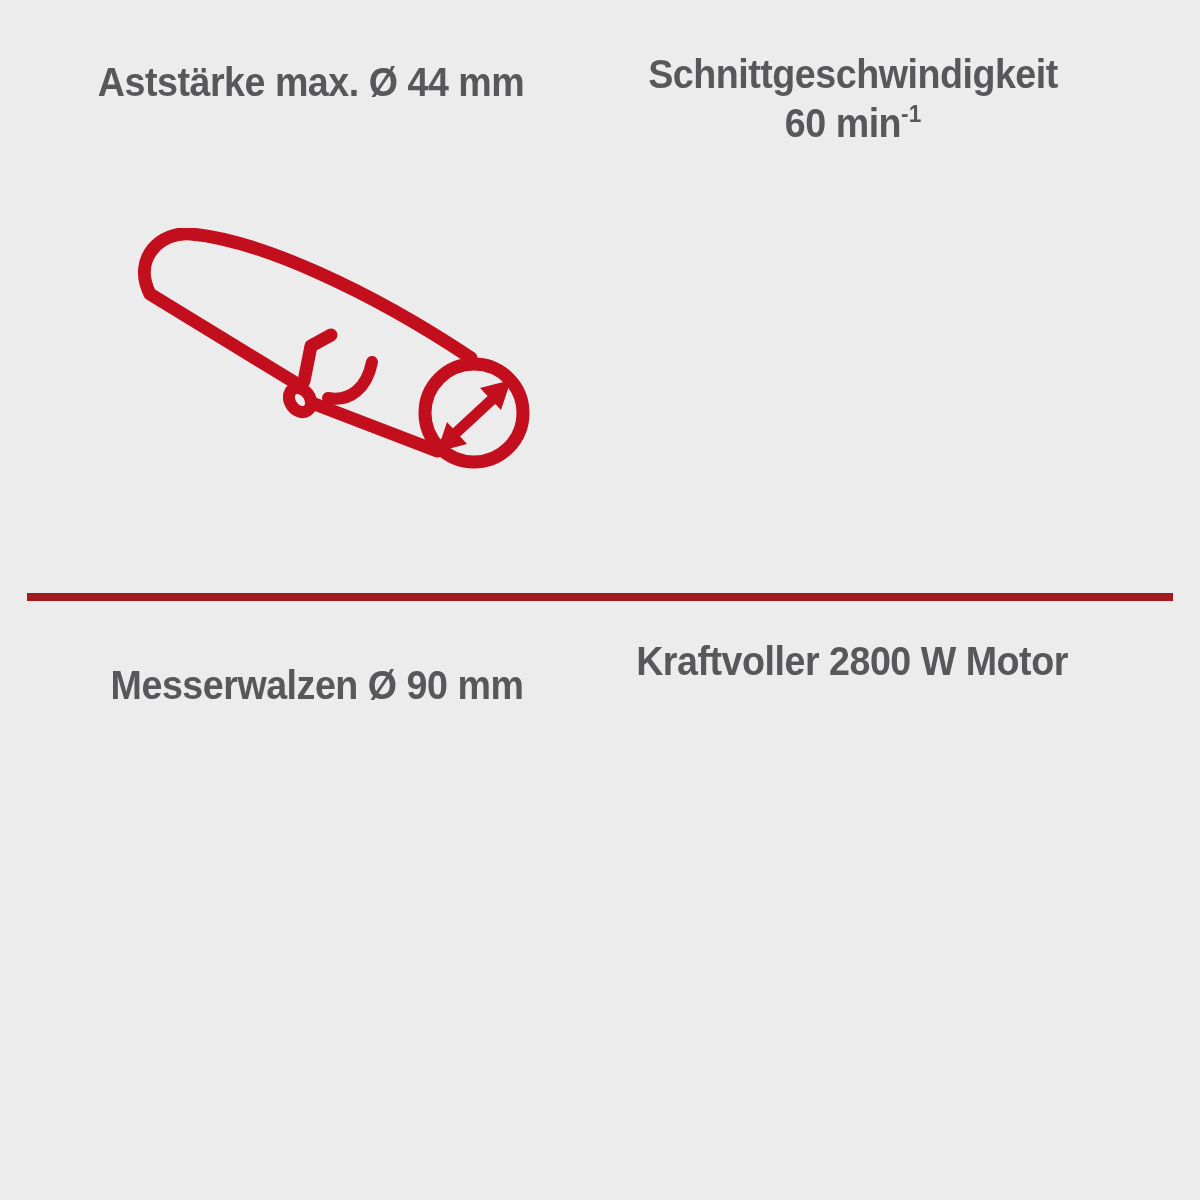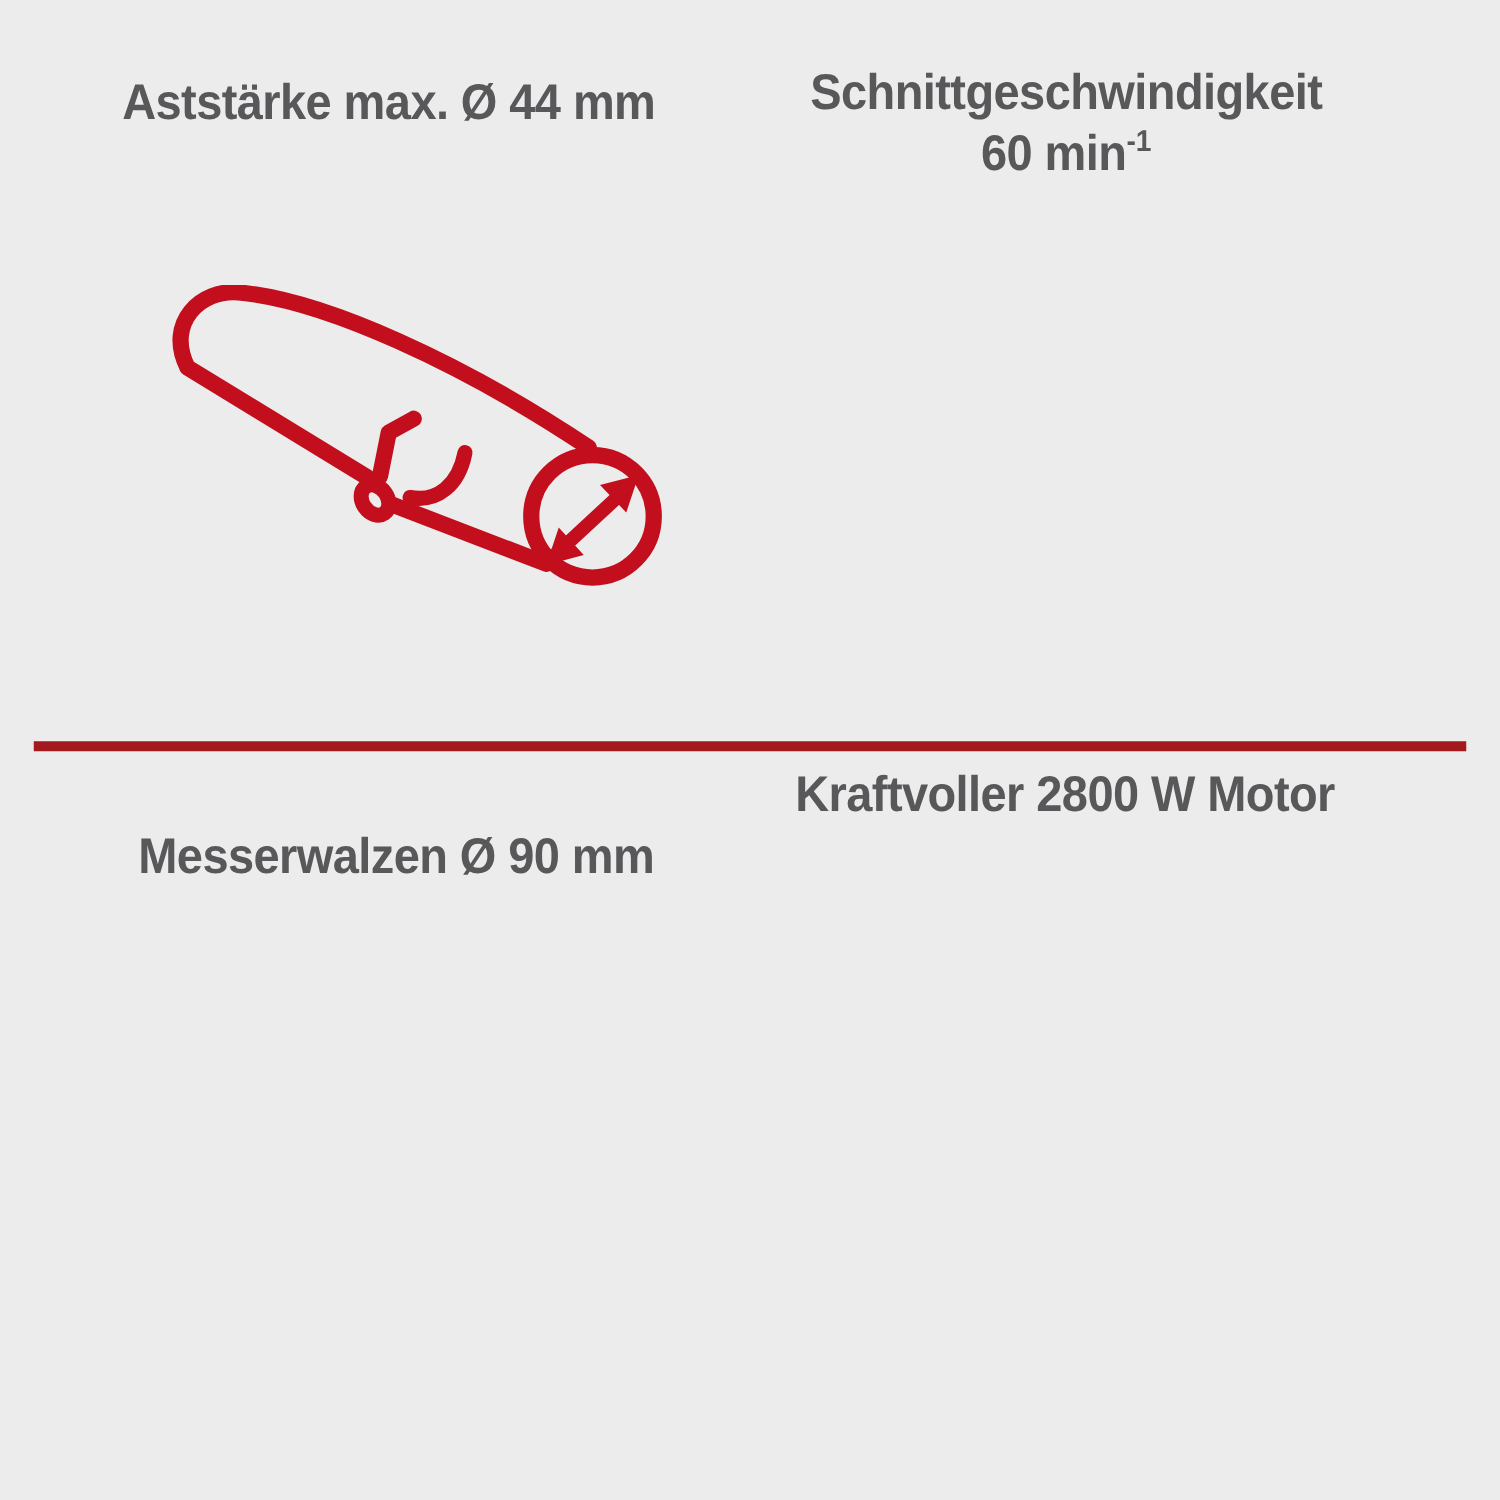--- a/index.html
+++ b/index.html
@@ -8,21 +8,21 @@
   html,body{margin:0;padding:0;}
   body{
     width:1200px;height:1200px;position:relative;overflow:hidden;
     background:var(--bg);
     font-family:"Liberation Sans","DejaVu Sans",sans-serif;
   }
   .quad{position:absolute;width:600px;height:595px;}
   .quad.tl{left:0;top:0;margin-left:16px;}
   .quad.tr{left:579px;top:0;}
   .quad.bl{left:0;top:627px;height:597px;padding-left:44px;}
-  .quad.br{left:600px;top:578px;height:597px;}
+  .quad.br{left:600px;top:603px;height:597px;}
   h2{
     margin:0;color:var(--text);font-weight:bold;font-size:40px;
     line-height:49px;text-align:center;letter-spacing:-0.5px;
     transform-origin:50% 50%;
   }
   .tl h2{padding-top:58px;transform:translateX(-5px) scaleX(.94);}
   .tr h2{padding-top:50px;transform:translateX(-26px) scaleX(.94);}
   .bl h2{padding-top:34px;transform:translateX(-27px) scaleX(.94);}
   .br h2{padding-top:34px;transform:translateX(-48px) scaleX(.94);}
   sup{font-size:24px;vertical-align:baseline;position:relative;top:-15px;letter-spacing:0;}

